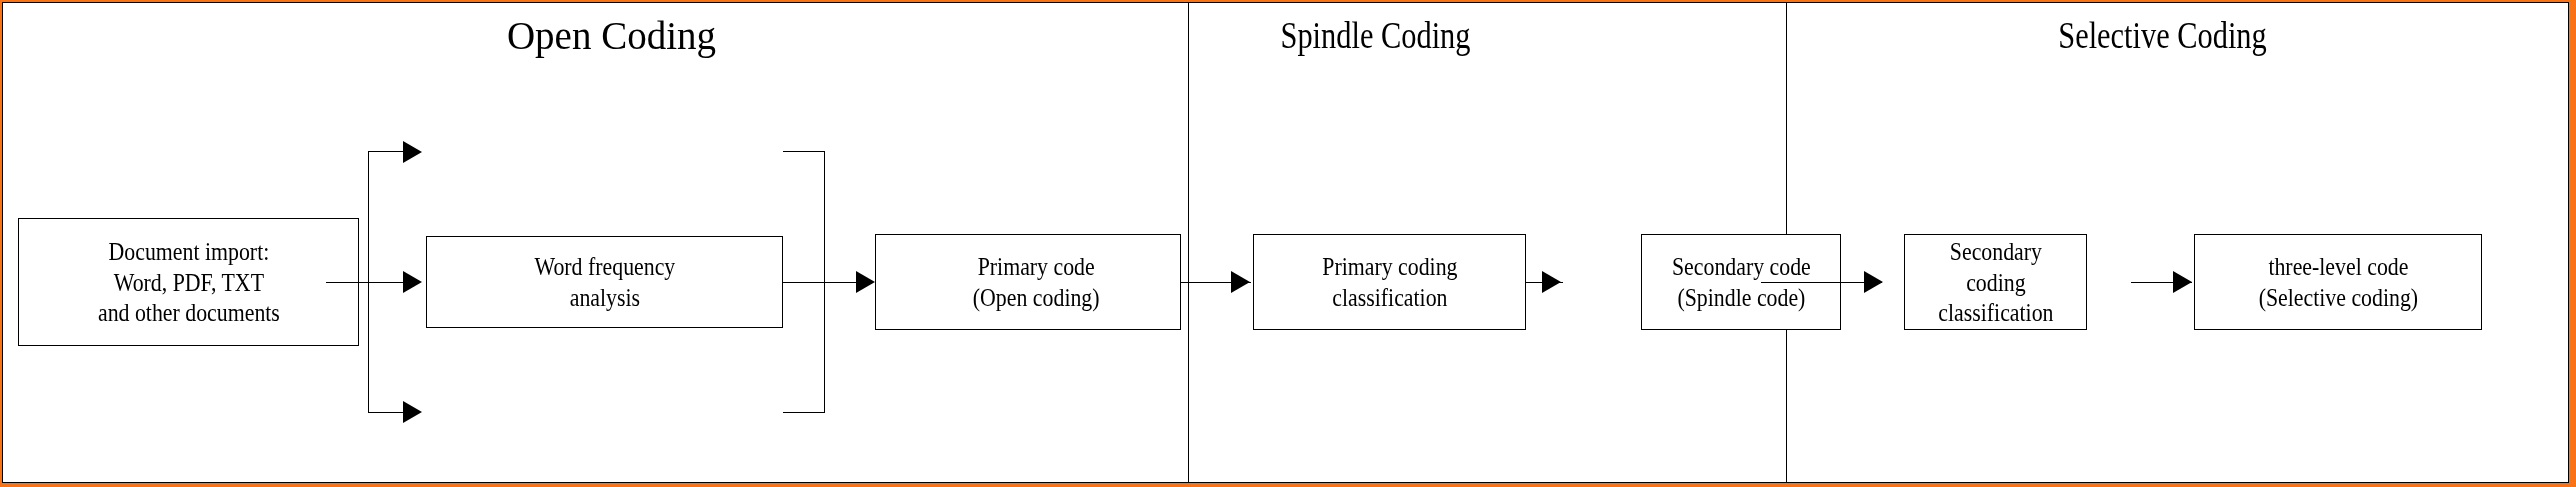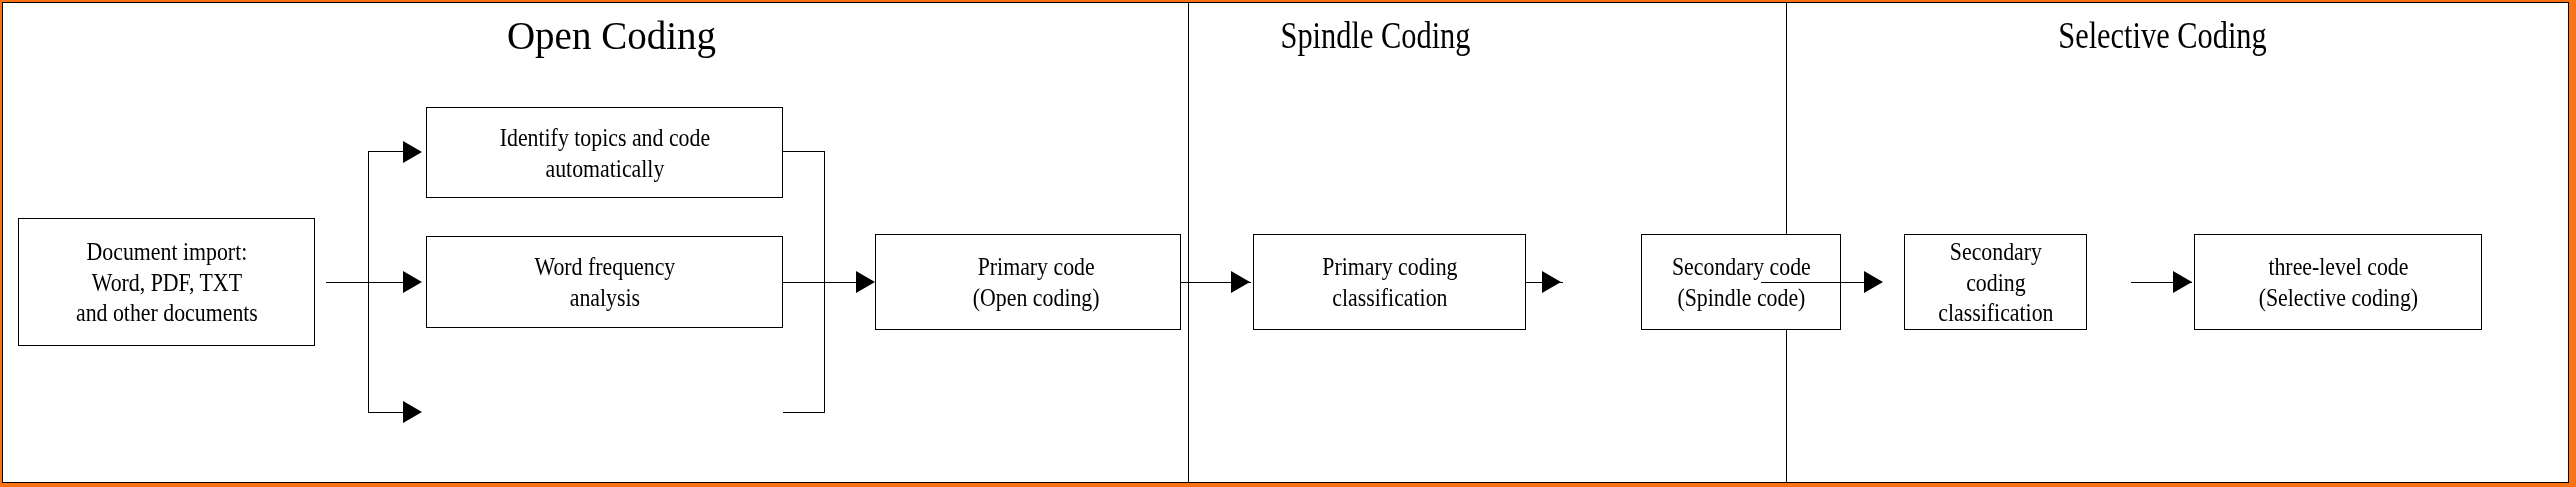--- a/index.html
+++ b/index.html
@@ -116,41 +116,37 @@
 
   <div id="outer-frame"></div>
 
   <div class="section-divider" style="left:1188px;"></div>
   <div class="section-divider" style="left:1786px;"></div>
 
   <div class="stage-title" id="stage-title-open">Open Coding</div>
   <div class="stage-title" id="stage-title-spindle">Spindle Coding</div>
   <div class="stage-title" id="stage-title-selective">Selective Coding</div>
 
-  <div class="node-box narrow" style="left:18px; top:218px; width:297px; height:128px;">
+  <div class="node-box narrow" style="left:18px; top:218px; width:341px; height:128px;">
     <span>Document import:
 Word, PDF, TXT
 and other documents</span>
   </div>
 
   <div class="hline" style="left:326px; top:282px; width:44px;"></div>
   <div class="vline" style="left:368px; top:151px; height:262px;"></div>
 
   <div class="hline" style="left:368px; top:151px; width:35px;"></div>
   <div class="hline" style="left:368px; top:282px; width:35px;"></div>
   <div class="hline" style="left:368px; top:412px; width:35px;"></div>
 
   <div class="arrowhead" style="left:403px; top:141px;"></div>
   <div class="arrowhead" style="left:403px; top:271px;"></div>
   <div class="arrowhead" style="left:403px; top:401px;"></div>
 
-  <div class="node-box narrow" style="left:426px; top:107px; width:357px; height:91px;">
-    <span>Identify topics and code
-automatically</span>
-  </div>
 
   <div class="node-box narrow" style="left:426px; top:236px; width:357px; height:92px;">
     <span>Word frequency
 analysis</span>
   </div>
 
 
   <div class="hline" style="left:783px; top:151px; width:42px;"></div>
   <div class="hline" style="left:783px; top:282px; width:73px;"></div>
   <div class="hline" style="left:783px; top:412px; width:42px;"></div>

